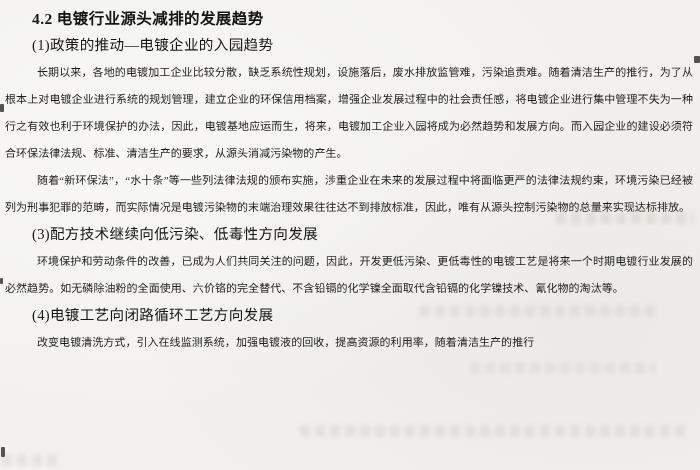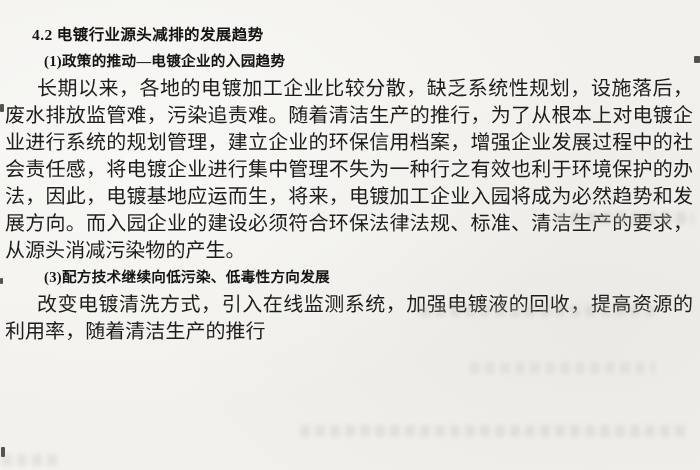--- a/index.html
+++ b/index.html
@@ -8,42 +8,42 @@
     background:
       radial-gradient(ellipse at 20% 30%, rgba(255,255,255,.5), rgba(255,255,255,0) 60%),
       radial-gradient(ellipse at 85% 70%, rgba(120,115,105,.06), rgba(120,115,105,0) 55%),
       #f2f1ed;
     font-family:"Liberation Serif","DejaVu Serif",serif;
     color:#1b1b1b;
     -webkit-font-smoothing:antialiased;
   }
   .page{
     position:absolute;inset:0;
-    padding:21px 7px 0 5px;
+    padding:5px 7px 0 5px;
     box-sizing:border-box;
   }
   .doc-title{
     margin:0 0 0 27px;
     font-size:15.5px;
     font-weight:bold;
     line-height:27px;
     letter-spacing:.4px;
     color:#141414;
   }
   .sub-heading{
-    margin:0 0 0 39px;
+    margin:0 0 0 27px;
     font-size:14.6px;
-    font-weight:bold;
+    font-weight:normal;
     line-height:27px;
     letter-spacing:.3px;
     color:#161616;
   }
   .para{
     margin:0;
-    font-size:20px;
+    font-size:11px;
     line-height:27px;
     text-align:justify;
     text-justify:inter-character;
     text-indent:32px;
     letter-spacing:.05px;
     color:#1d1d1d;
   }
   
   .ghost{
     position:absolute;
@@ -67,21 +67,24 @@
 </style>
 </head>
 <body>
 
 <div class="page">
   <h1 class="doc-title">4.2 电镀行业源头减排的发展趋势</h1>
 
   <div id="sections">
       <h2 class="sub-heading">(1)政策的推动—电镀企业的入园趋势</h2>
       <p class="para">长期以来，各地的电镀加工企业比较分散，缺乏系统性规划，设施落后，废水排放监管难，污染追责难。随着清洁生产的推行，为了从根本上对电镀企业进行系统的规划管理，建立企业的环保信用档案，增强企业发展过程中的社会责任感，将电镀企业进行集中管理不失为一种行之有效也利于环境保护的办法，因此，电镀基地应运而生，将来，电镀加工企业入园将成为必然趋势和发展方向。而入园企业的建设必须符合环保法律法规、标准、清洁生产的要求，从源头消减污染物的产生。</p>
+      <p class="para">随着“新环保法”，“水十条”等一些列法律法规的颁布实施，涉重企业在未来的发展过程中将面临更严的法律法规约束，环境污染已经被列为刑事犯罪的范畴，而实际情况是电镀污染物的末端治理效果往往达不到排放标准，因此，唯有从源头控制污染物的总量来实现达标排放。</p>
       <h2 class="sub-heading">(3)配方技术继续向低污染、低毒性方向发展</h2>
+      <p class="para">环境保护和劳动条件的改善，已成为人们共同关注的问题，因此，开发更低污染、更低毒性的电镀工艺是将来一个时期电镀行业发展的必然趋势。如无磷除油粉的全面使用、六价铬的完全替代、不含铅镉的化学镍全面取代含铅镉的化学镍技术、氰化物的淘汰等。</p>
+      <h2 class="sub-heading">(4)电镀工艺向闭路循环工艺方向发展</h2>
       <p class="para">改变电镀清洗方式，引入在线监测系统，加强电镀液的回收，提高资源的利用率，随着清洁生产的推行</p>
     </div>
 
   <div class="ghost g1"></div>
   <div class="ghost g2"></div>
   <div class="ghost g3"></div>
   <div class="ghost g4"></div>
   <div class="ghost g5"></div>
 
   <div class="speck s1"></div>

